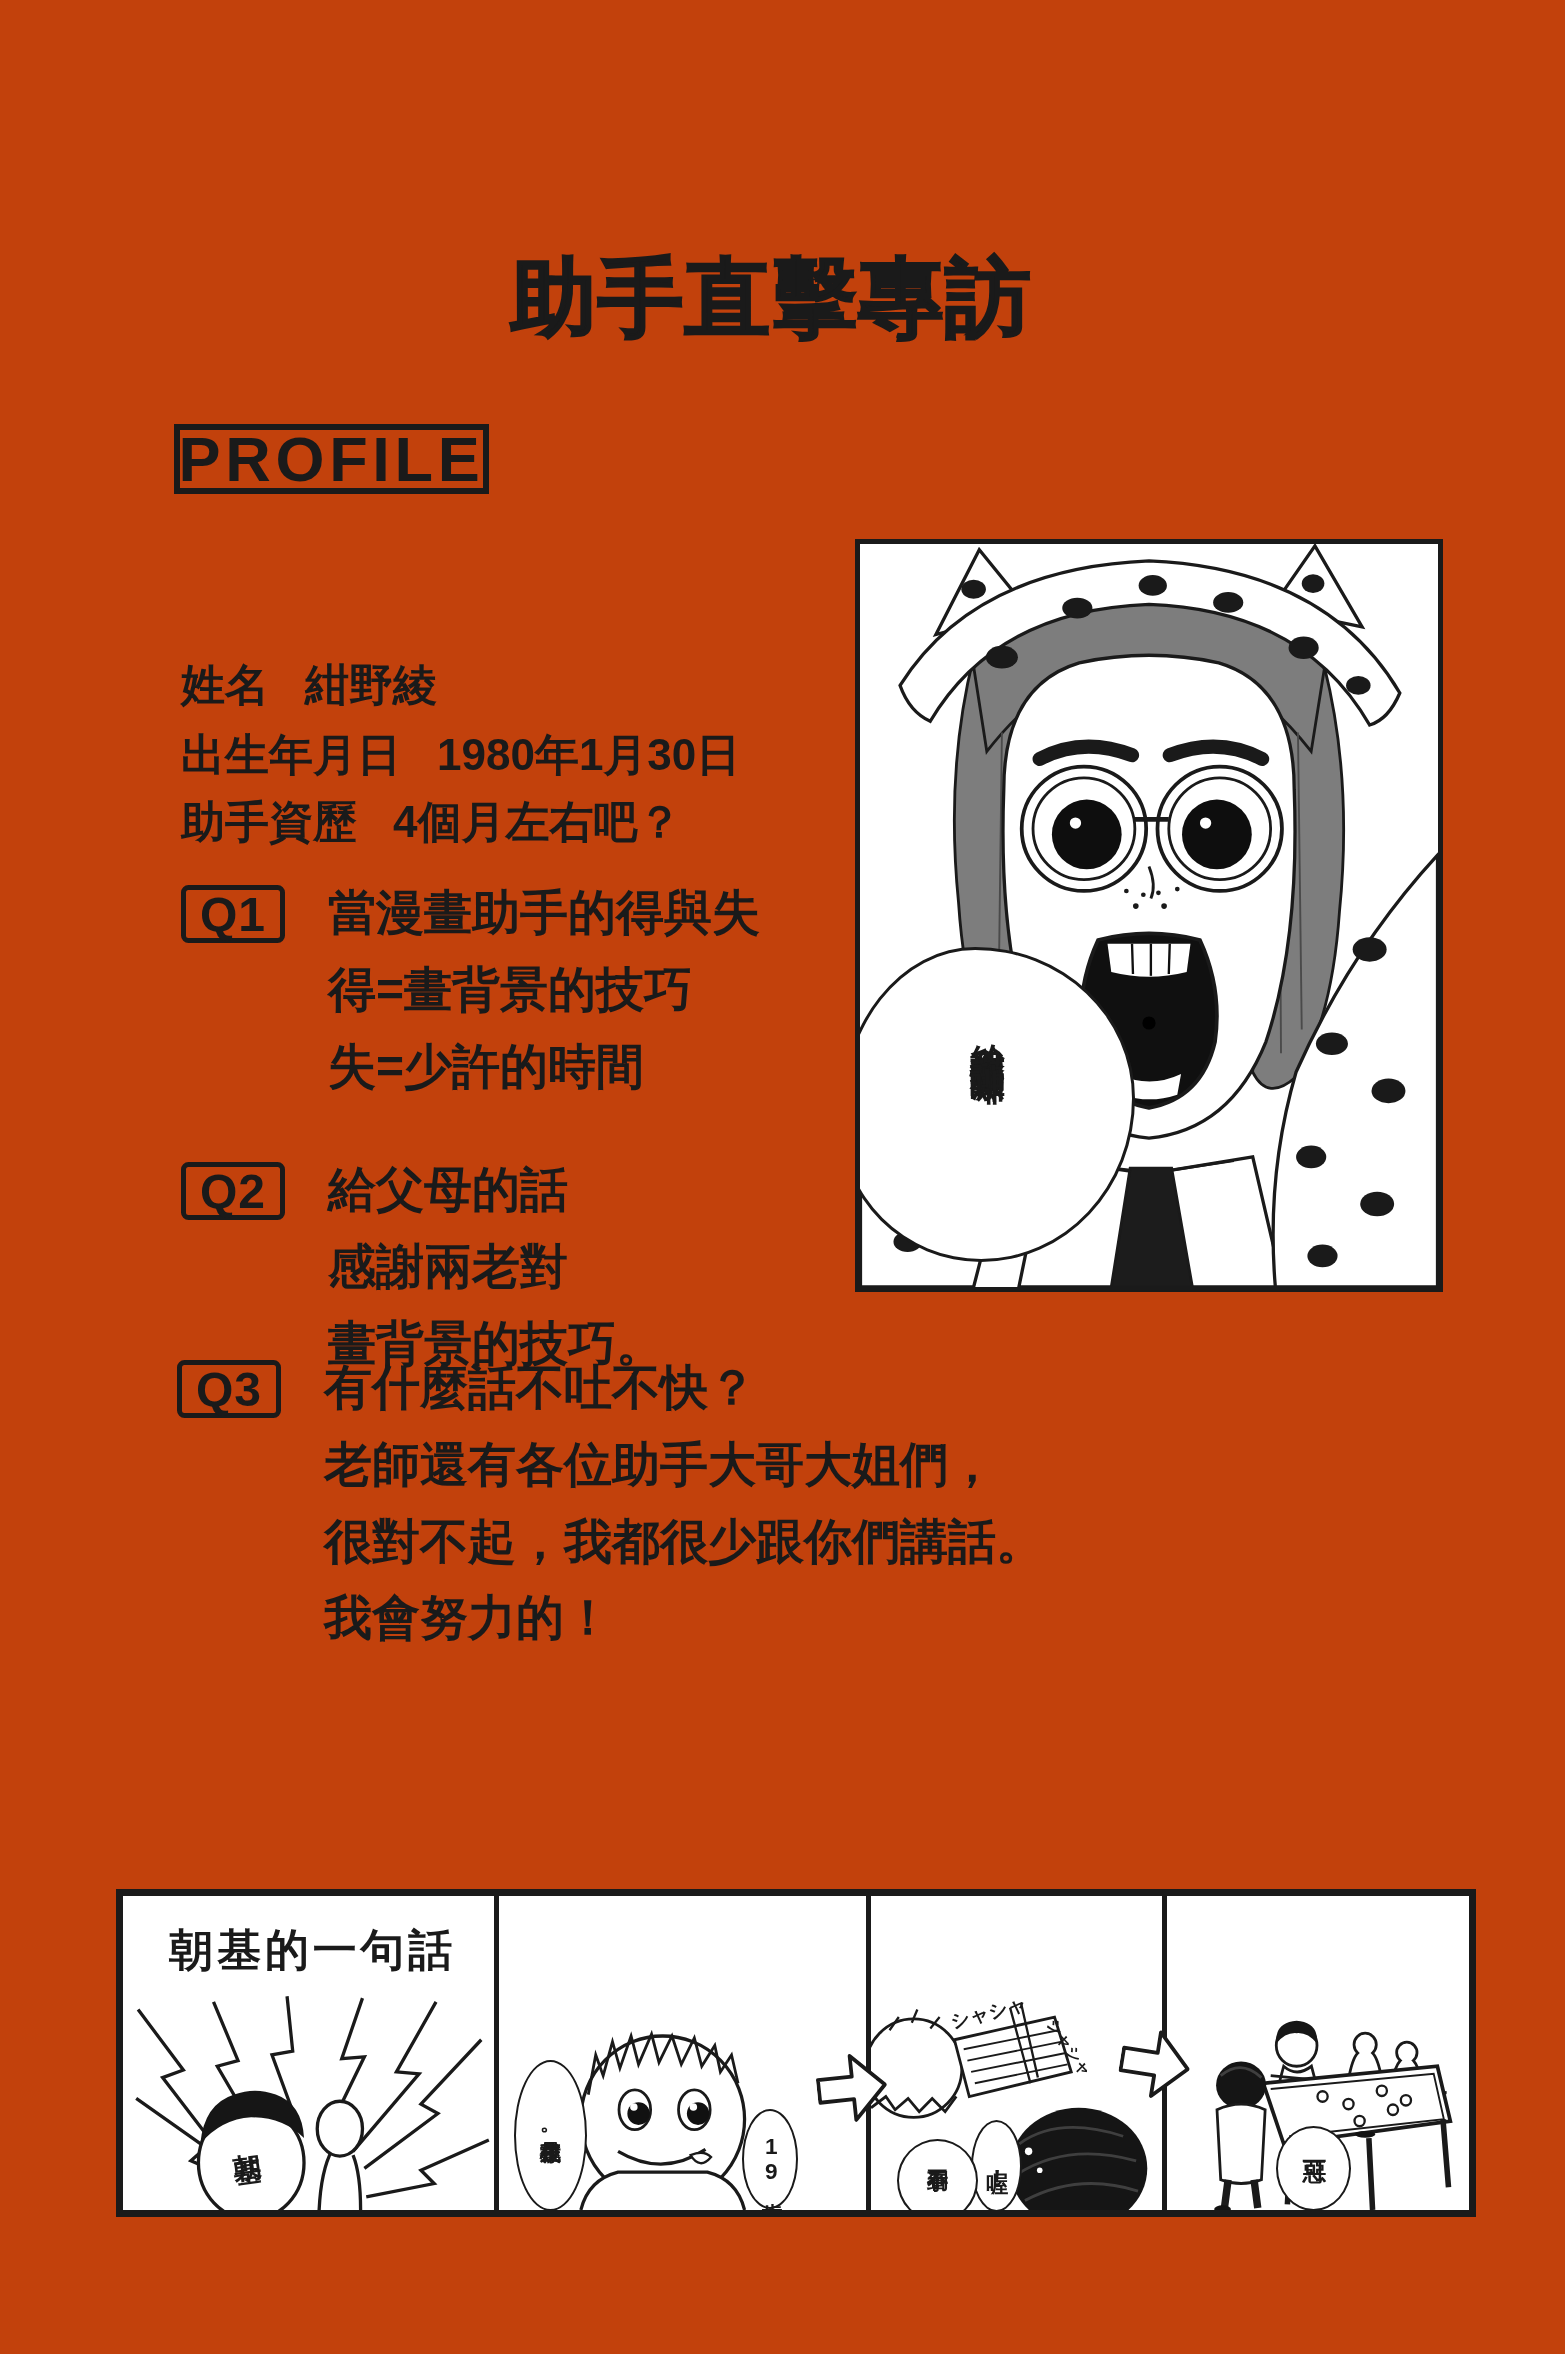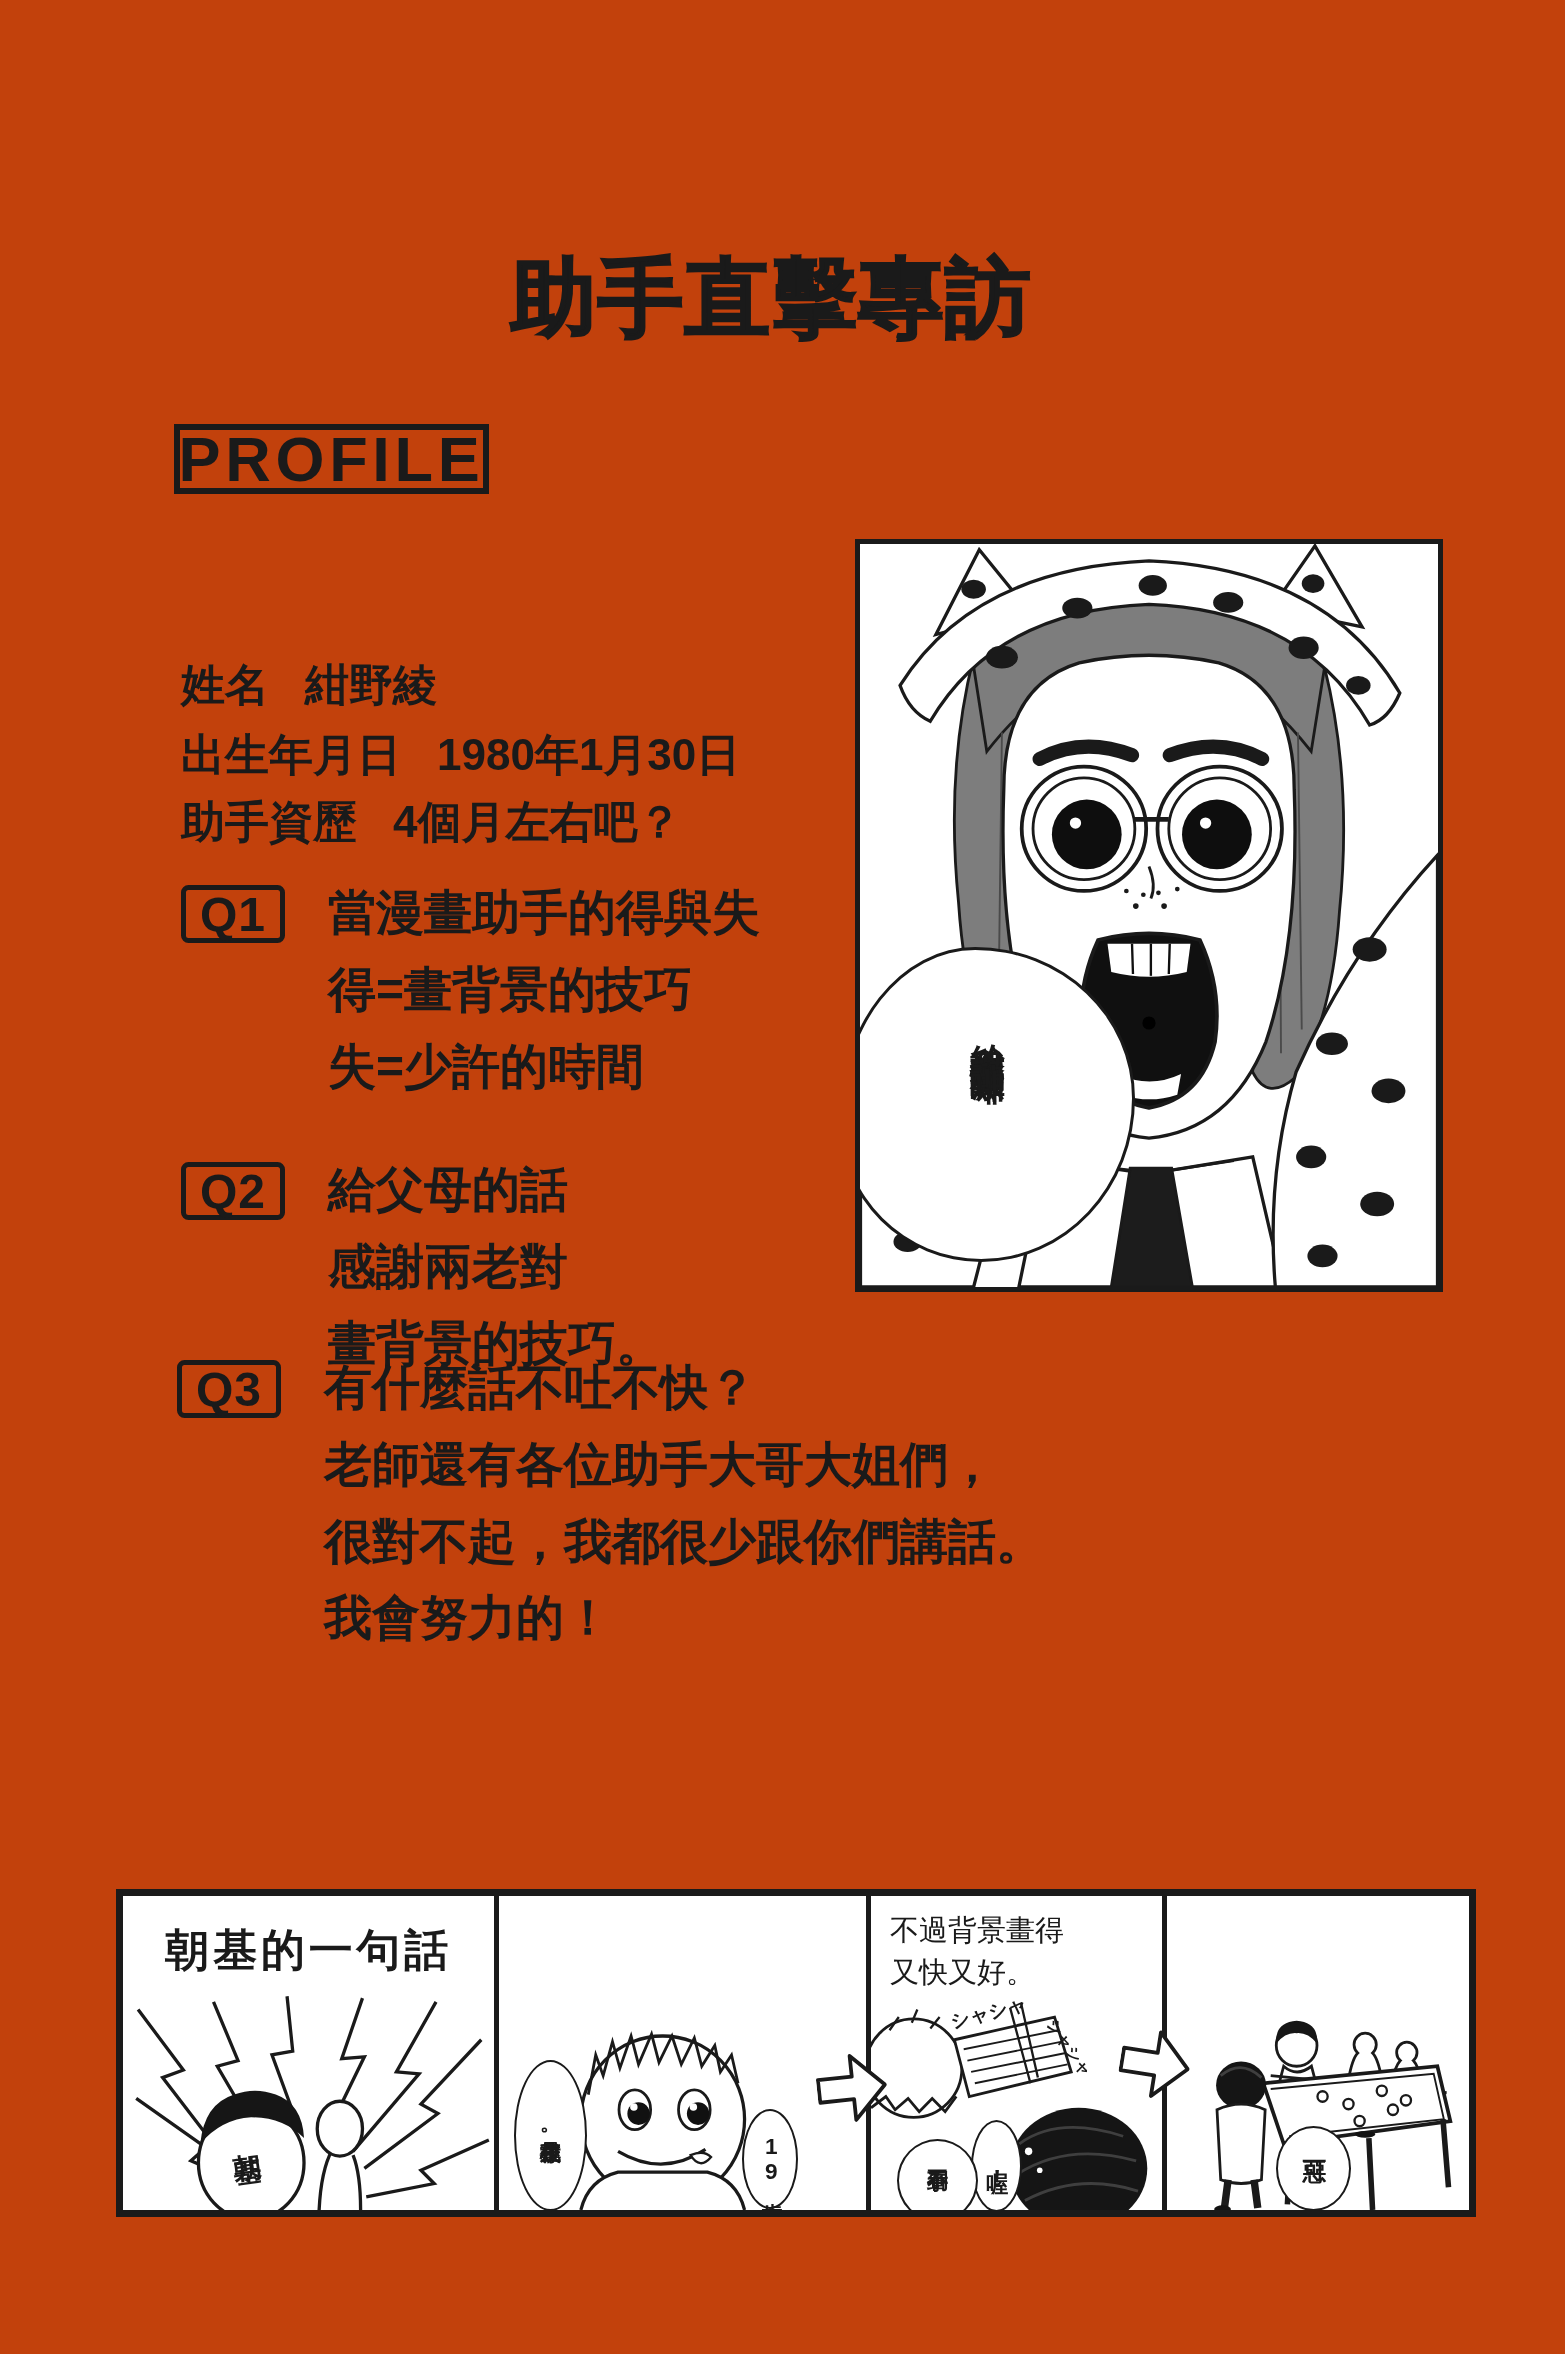--- a/index.html
+++ b/index.html
@@ -52,21 +52,21 @@
   }
   .portrait-bubble-text {
     writing-mode: vertical-rl; text-orientation: upright;
     height: 177px; font-size: 35px; font-weight: 600; line-height: 1.85; letter-spacing: 2.8px;
   }
   
   .strip {
     position: absolute; left: 116px; top: 1889px; width: 1360px; height: 328px;
     border: 7.5px solid #1a1a1a; background: #fff; display: flex;
   }
-  .panel { position: relative; height: 100%; overflow: hidden; }
+  .panel { position: relative; height: 100%; overflow: hidden; padding-left: 8px; }
   .panel1 { width: 27.6%; }
   .panel2 { width: 27.6%; border-left: 5.6px solid #1a1a1a; }
   .panel3 { width: 22.0%; border-left: 5.6px solid #1a1a1a; }
   .panel4 { width: 22.8%; border-left: 5.6px solid #1a1a1a; }
   .strip-title {
     position: relative; z-index: 2; margin-top: 24.5px; text-align: center;
     font-size: 44px; font-weight: 800; letter-spacing: 3.8px; white-space: nowrap;
   }
   .caption { position: relative; z-index: 2; padding: 13px 11.3px 0 19px; }
   .caption div { font-size: 29px; font-weight: 500; line-height: 42px; white-space: nowrap; }
@@ -256,24 +256,20 @@
       </svg>
       <div class="bubble bubble-student">
         <div class="v-text">我是專校生。</div>
       </div>
       <div class="bubble bubble-age">
         <div class="v-text">19歲</div>
       </div>
     </div>
 
     <div class="panel panel3">
-      <div class="caption">
-        <div>不過背景畫得</div>
-        <div>又快又好。</div>
-      </div>
       <svg class="panel-svg" viewBox="0 0 314 332" preserveAspectRatio="none">
         <circle cx="46" cy="182" r="52" fill="#fff" stroke="#1a1a1a" stroke-width="3"></circle>
         <path d="M0,224 L16,212 L26,226 L40,214 L52,228 L66,214 L80,228 L92,212" stroke="#1a1a1a" stroke-width="3" fill="none"></path>
         <path d="M20,142 L30,128 M44,134 L50,120 M64,140 L74,128" stroke="#1a1a1a" stroke-width="2.5" fill="none"></path>
         <polygon points="90,152 198,128 216,186 106,212" fill="#fff" stroke="#1a1a1a" stroke-width="3"></polygon>
         <path d="M100,162 L202,142 M104,174 L206,154 M108,186 L210,166 M112,198 L212,178" stroke="#1a1a1a" stroke-width="2" fill="none"></path>
         <path d="M150,118 L172,198 M162,114 L180,192" stroke="#1a1a1a" stroke-width="2.5" fill="none"></path>
         <ellipse cx="224" cy="288" rx="74" ry="64" fill="#151515"></ellipse>
         <path d="M160,262 Q202,232 272,254 M158,294 Q212,260 286,280 M166,322 Q224,292 288,312" stroke="#3f3f3f" stroke-width="3" fill="none"></path>
         <circle cx="170" cy="270" r="4" fill="#fff"></circle>

